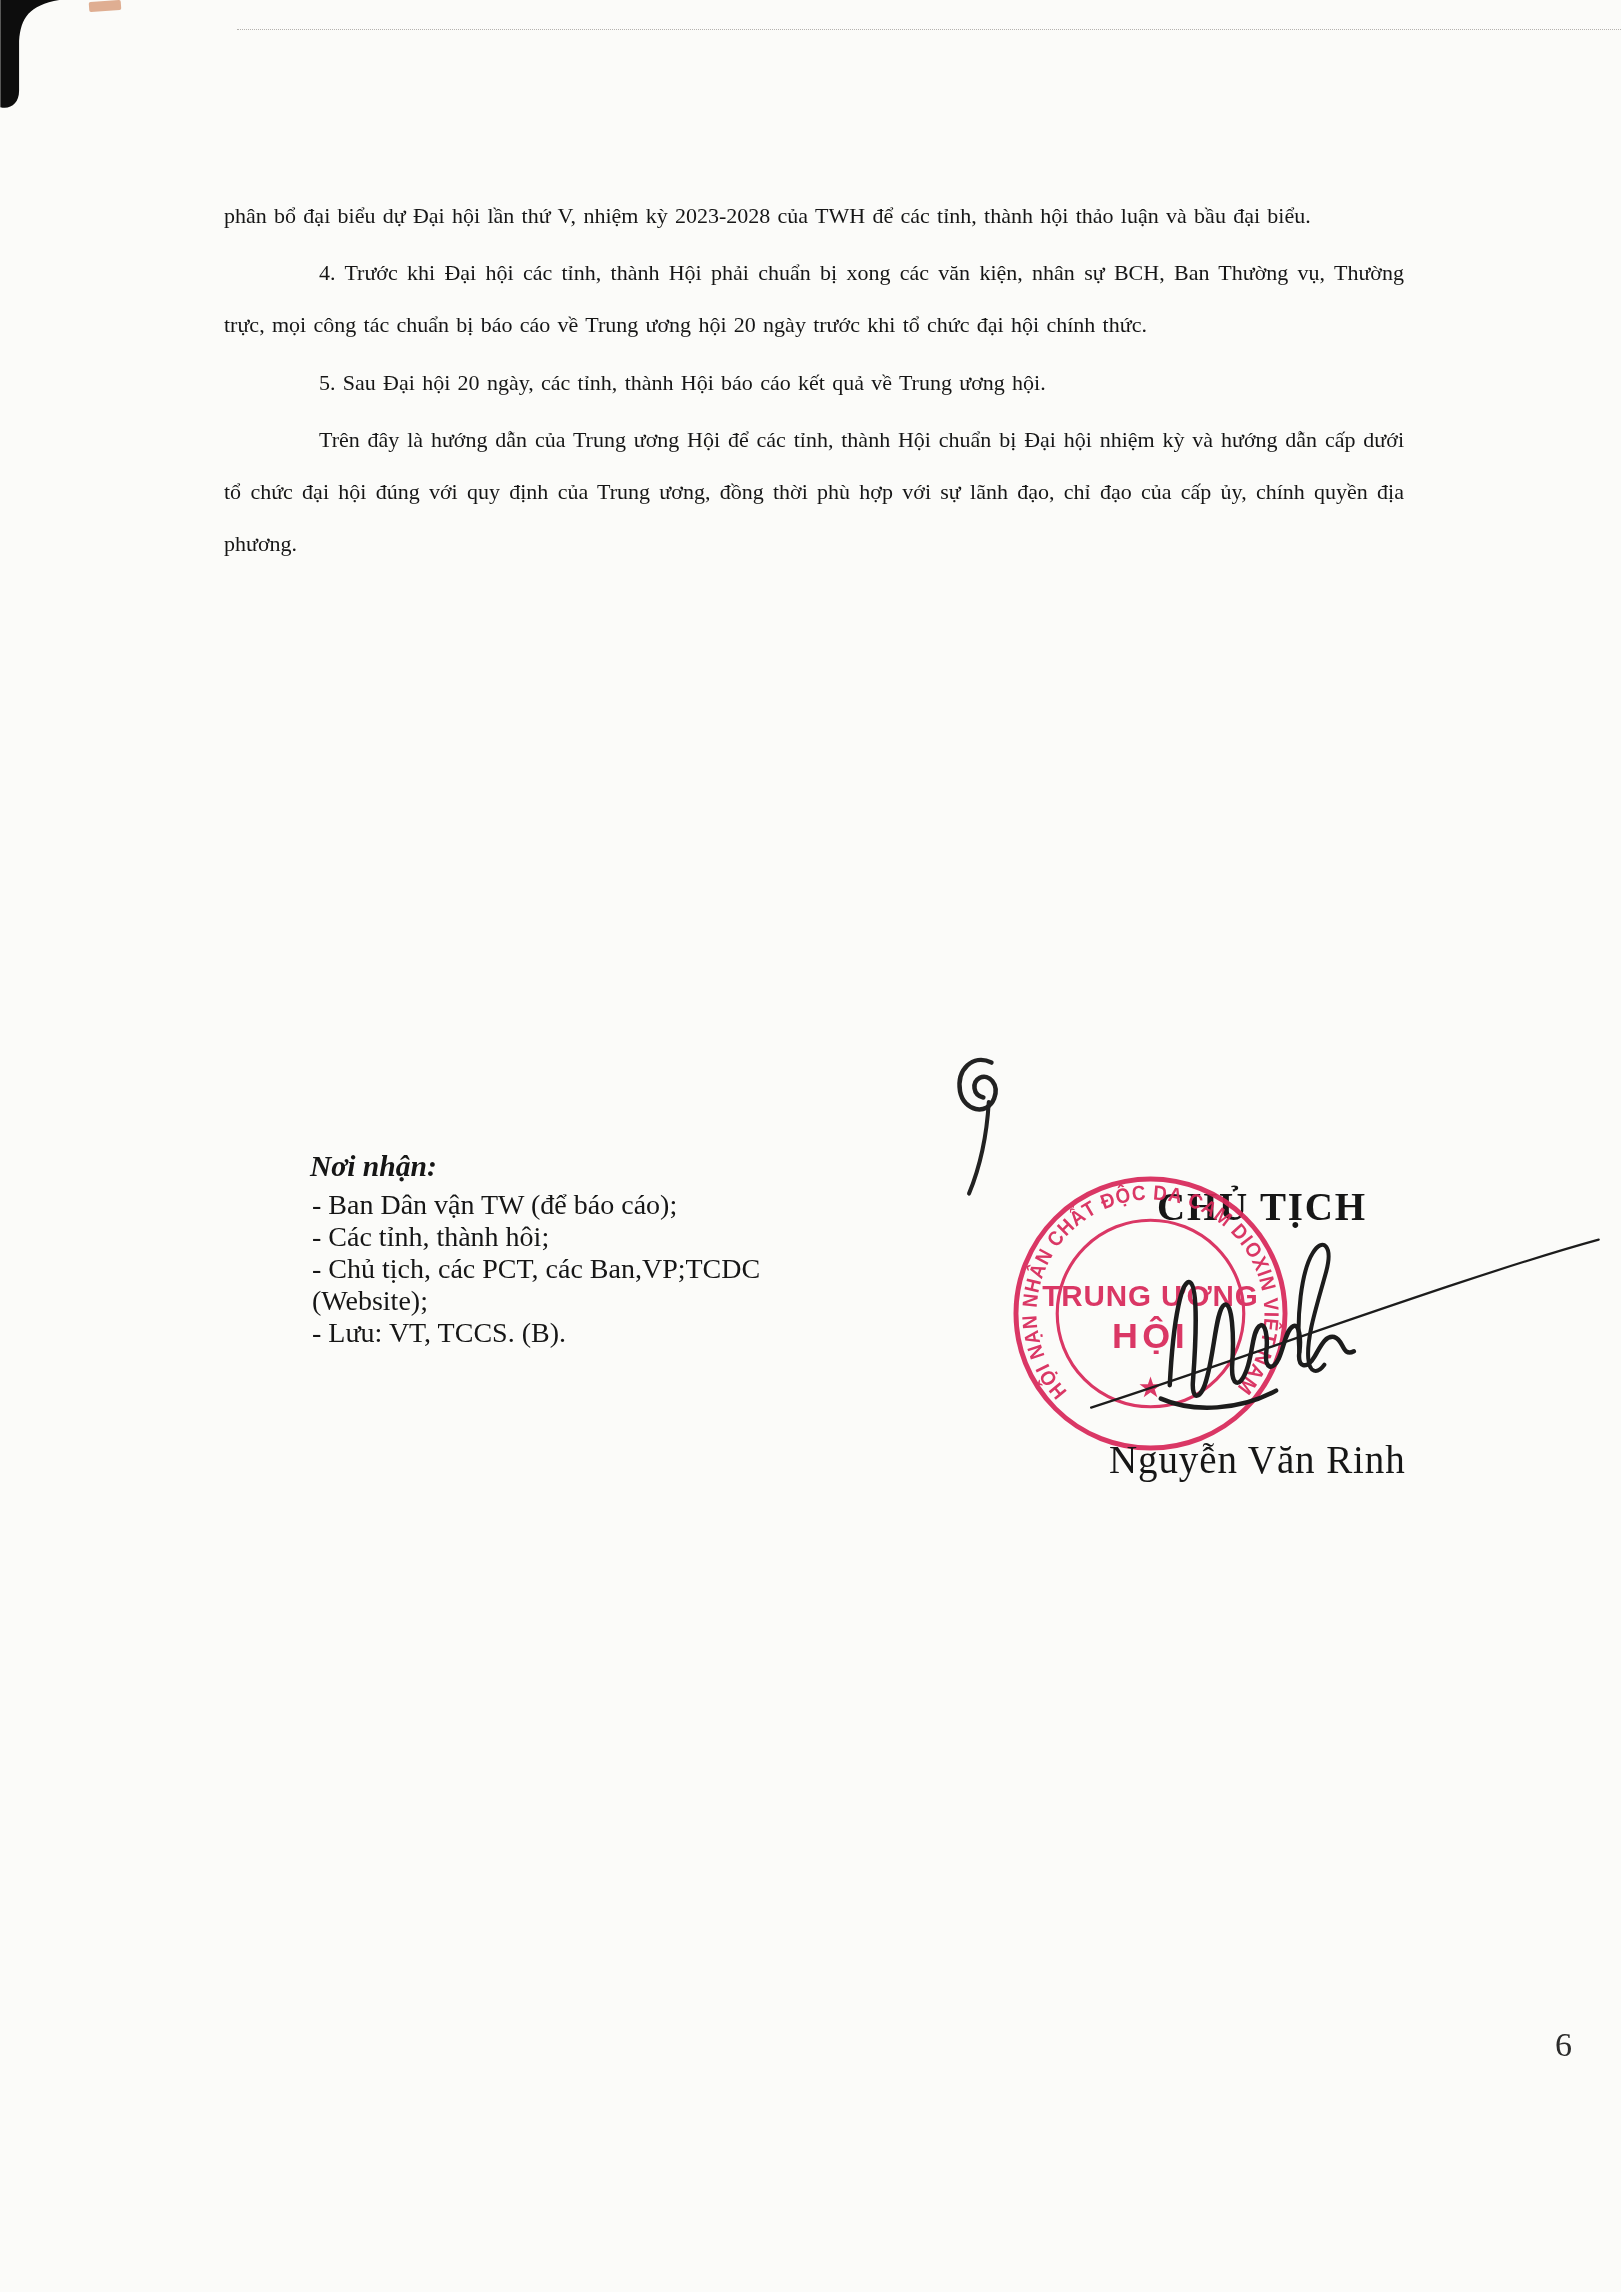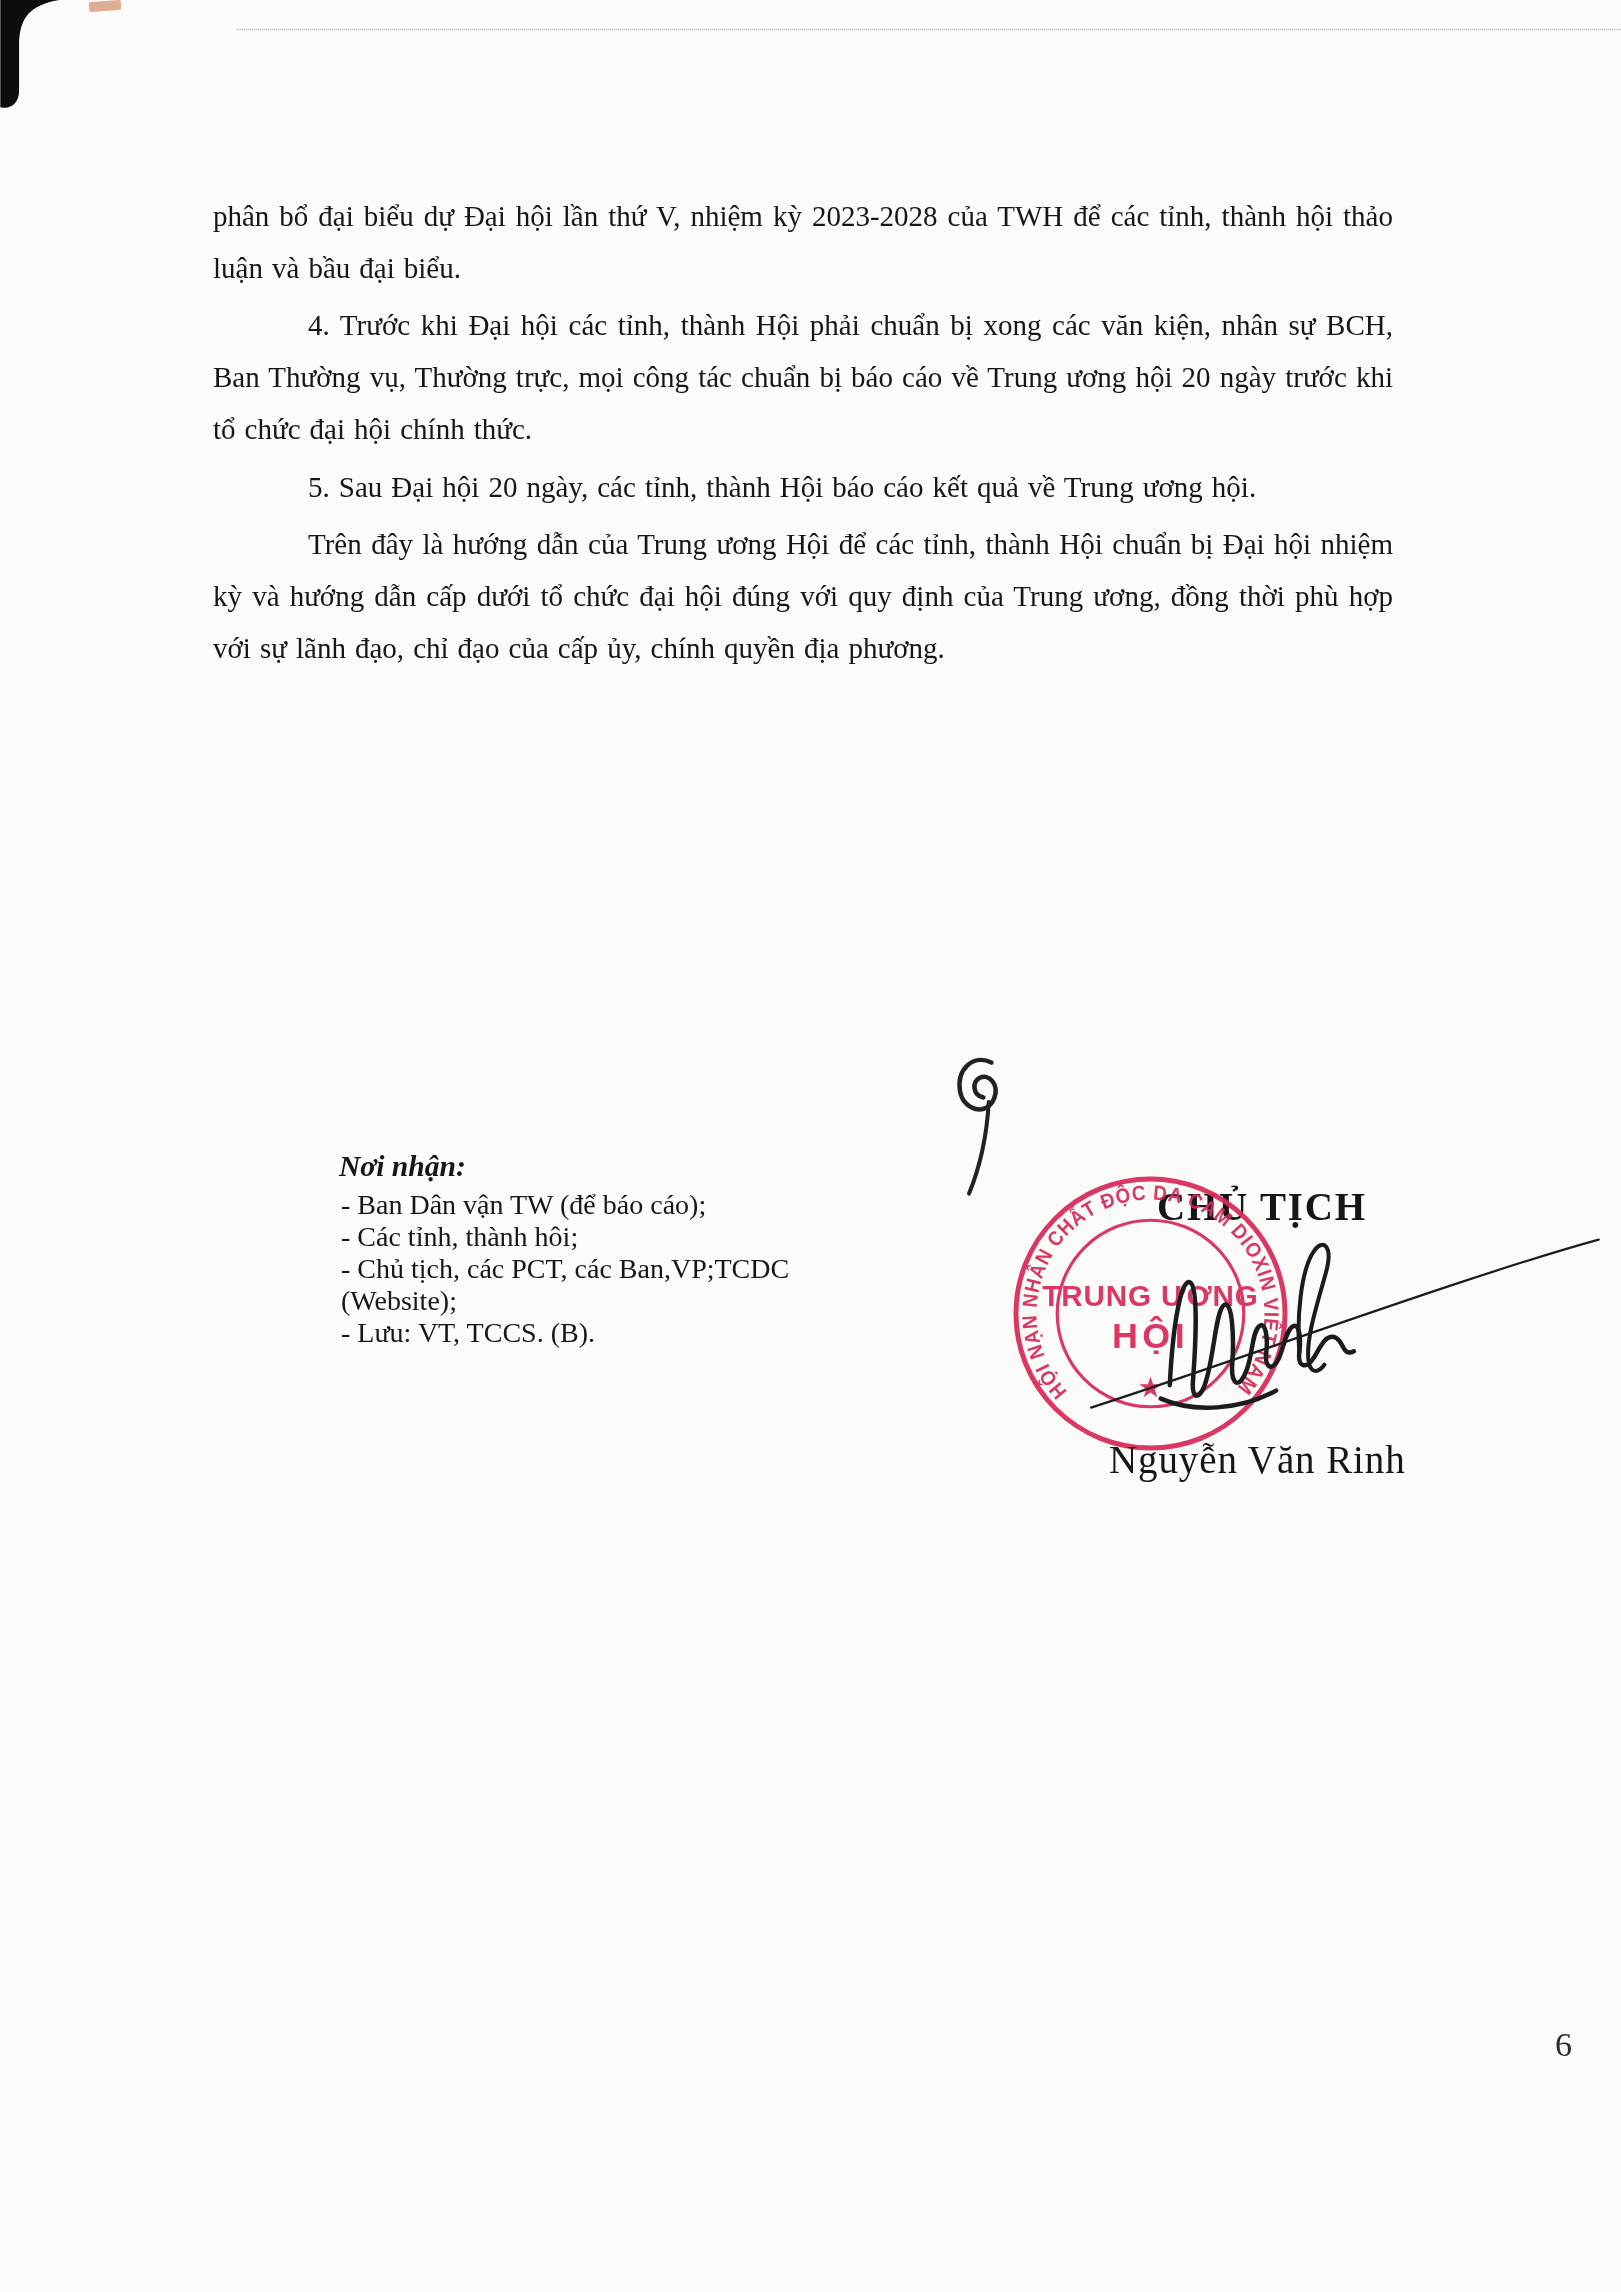--- a/index.html
+++ b/index.html
@@ -10,28 +10,28 @@
     color:#161616;
   }
   
   .corner-artifact{position:absolute;left:0;top:0;width:81px;height:125px;}
   .top-dotted-line{position:absolute;left:237px;top:29px;width:1384px;height:0;
     border-top:1.8px dotted rgba(75,70,65,.40);}
   .orange-speck{position:absolute;left:89px;top:0.9px;width:32px;height:9.9px;
     background:rgba(196,98,44,.5);border-radius:1.8px;transform:rotate(-4deg);}
   
   .doc-body{
-    position:absolute;left:213px;top:190px;width:1180px;
-    font-size:29px;line-height:52px;text-align:justify;
+    position:absolute;left:224px;top:190px;width:1180px;
+    font-size:22px;line-height:52px;text-align:justify;
     word-spacing:1.8px;
   }
   .doc-body p{margin:0 0 5.4px 0;}
   .doc-body p.indent{text-indent:95px;}
   
-  .recipients{position:absolute;left:243px;top:1150px;width:573px;font-size:28px;line-height:32px;}
+  .recipients{position:absolute;left:214px;top:1150px;width:573px;font-size:28px;line-height:32px;}
   .recipients .head{font-weight:bold;font-style:italic;font-size:29.6px;margin-left:96px;margin-bottom:7.2px;}
   .recipients .item{margin-left:98px;}
   .recipients .item.outdent{}
   
   .sig-title{position:absolute;left:1157px;top:1184px;font-size:39px;font-weight:bold;letter-spacing:1.8px;}
   .signer-name{position:absolute;left:1109px;top:1437px;font-size:39px;font-weight:normal;letter-spacing:0.9px;}
   .stamp-svg{position:absolute;left:1007px;top:1170px;opacity:.93;}
   .stamp-svg text{font-family:"Liberation Sans", sans-serif;font-weight:bold;}
   .signature-svg{position:absolute;left:967px;top:1211px;}
   .flourish-svg{position:absolute;left:942px;top:1050px;}

